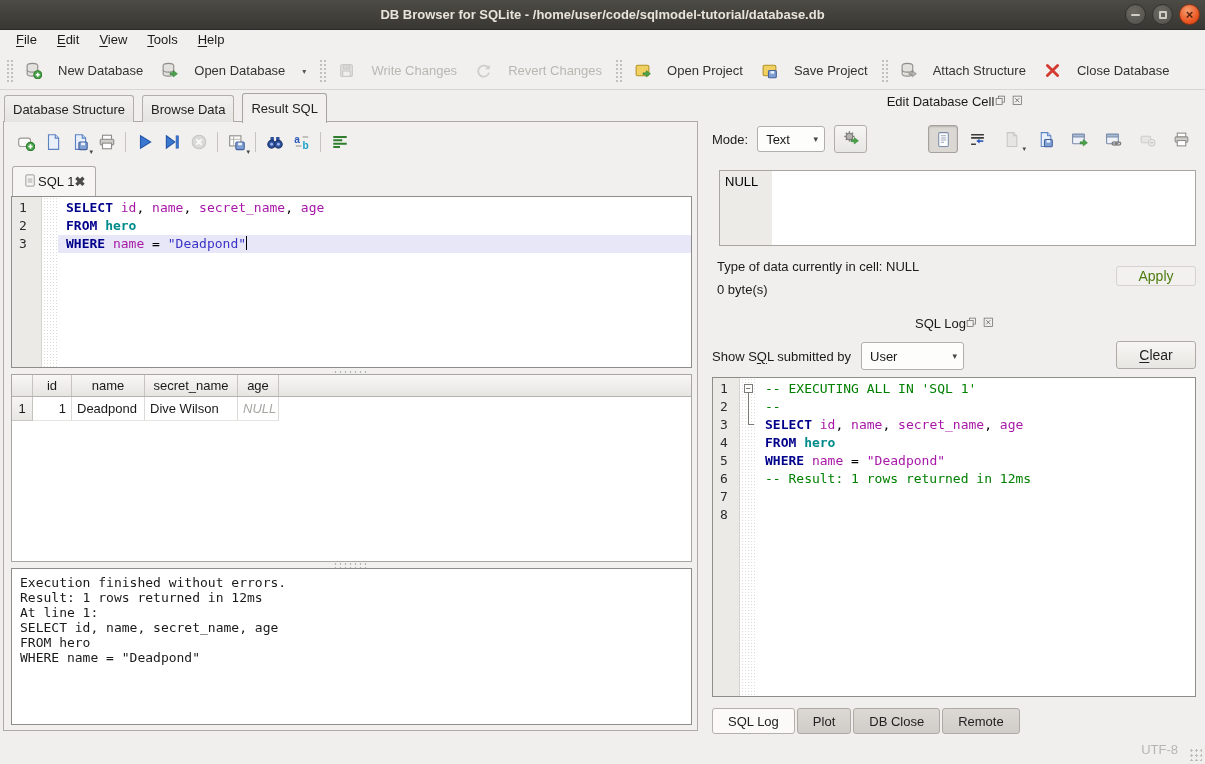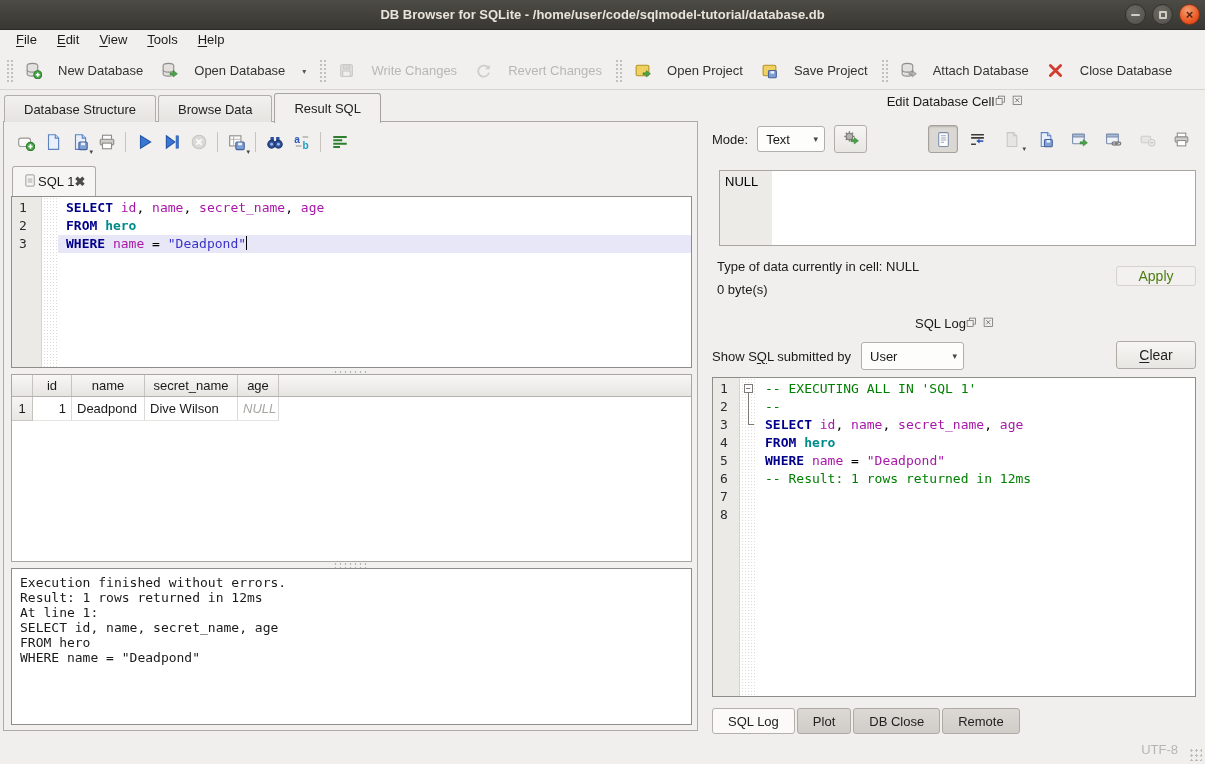--- a/index.html
+++ b/index.html
@@ -34,21 +34,21 @@
     border-bottom:1px solid #d7d5d1;display:flex;align-items:center;padding-left:2px}
   .tb-grip{width:8px;height:26px;margin:0 3px;
     background-image:radial-gradient(#c2c0bb 1px,transparent 1.3px);background-size:4px 4px;background-position:1px 1px}
   .tb-btn{display:flex;align-items:center;gap:16px;padding:6px 9px;color:#333;white-space:nowrap}
   .tb-btn.disabled{color:#b9b7b2}
   .tb-btn.disabled svg{opacity:.4;filter:grayscale(1)}
   .tb-caret{font-size:8px;color:#555;align-self:flex-end;margin-left:1px;line-height:1.6}
 
   
   .main-tabs{position:absolute;left:4px;top:92px;height:30px;display:flex;align-items:flex-end;z-index:3}
-  .main-tab{height:27px;padding:0 19px;display:flex;align-items:center;margin-right:2px;
+  .main-tab{height:27px;padding:0 8px;display:flex;align-items:center;margin-right:8px;
     background:linear-gradient(#f2f1ef,#e6e4e1);border:1px solid #b2afaa;border-bottom:none;border-radius:3px 3px 0 0;color:#222}
   .main-tab.active{height:30px;background:#f1f0ee;margin-bottom:-1px;border-color:#a7a49f;z-index:4}
 
   
   .left-frame{position:absolute;left:3px;top:121px;width:695px;height:610px;border:1px solid #aeaba6;background:#f1f0ee}
   .sql-toolbar{position:absolute;left:8px;top:5px;height:30px;display:flex;align-items:center}
   .sqltb-btn{width:27px;height:27px;display:flex;align-items:center;justify-content:center;position:relative}
   .sqltb-btn.disabled svg{opacity:.55;filter:grayscale(1)}
   .sqltb-sep{width:1px;height:20px;background:#c7c4bf;margin:0 5px}
   .mini-caret{position:absolute;right:0;bottom:1px;font-size:7px;color:#444;line-height:1}
@@ -225,21 +225,21 @@
         <span>Save Project</span>
       </div>
       <div class="tb-grip"></div>
       <div class="tb-btn">
         <svg width="17" height="17" viewBox="0 0 16 16">
           <ellipse cx="7" cy="3.6" rx="5" ry="2.3" fill="#e3e1de" stroke="#8f8d89"></ellipse>
           <path d="M2 3.6 V11 c0 1.3 2.2 2.3 5 2.3 s5-1 5-2.3 V3.6" fill="#e3e1de" stroke="#8f8d89"></path>
           <path d="M2 7.2 c0 1.3 2.2 2.3 5 2.3 s5-1 5-2.3" fill="none" stroke="#8f8d89"></path>
           <path d="M8.5 10.2h3V8.1l4 3-4 3v-2.1h-3z" fill="#b5b3af" stroke="#807e7a" stroke-width=".5"></path>
         </svg>
-        <span>Attach Database</span>
+        <span>Attach Structure</span>
       </div>
       <div class="tb-btn">
         <svg width="17" height="17" viewBox="0 0 16 16">
           <path d="M3.2 3.2 L12.8 12.8 M12.8 3.2 L3.2 12.8" stroke="#d43b30" stroke-width="2.7" stroke-linecap="round"></path>
         </svg>
         <span>Close Database</span>
       </div>
     </div>
   <div class="main-tabs">
       <div class="main-tab">Database Structure</div>

